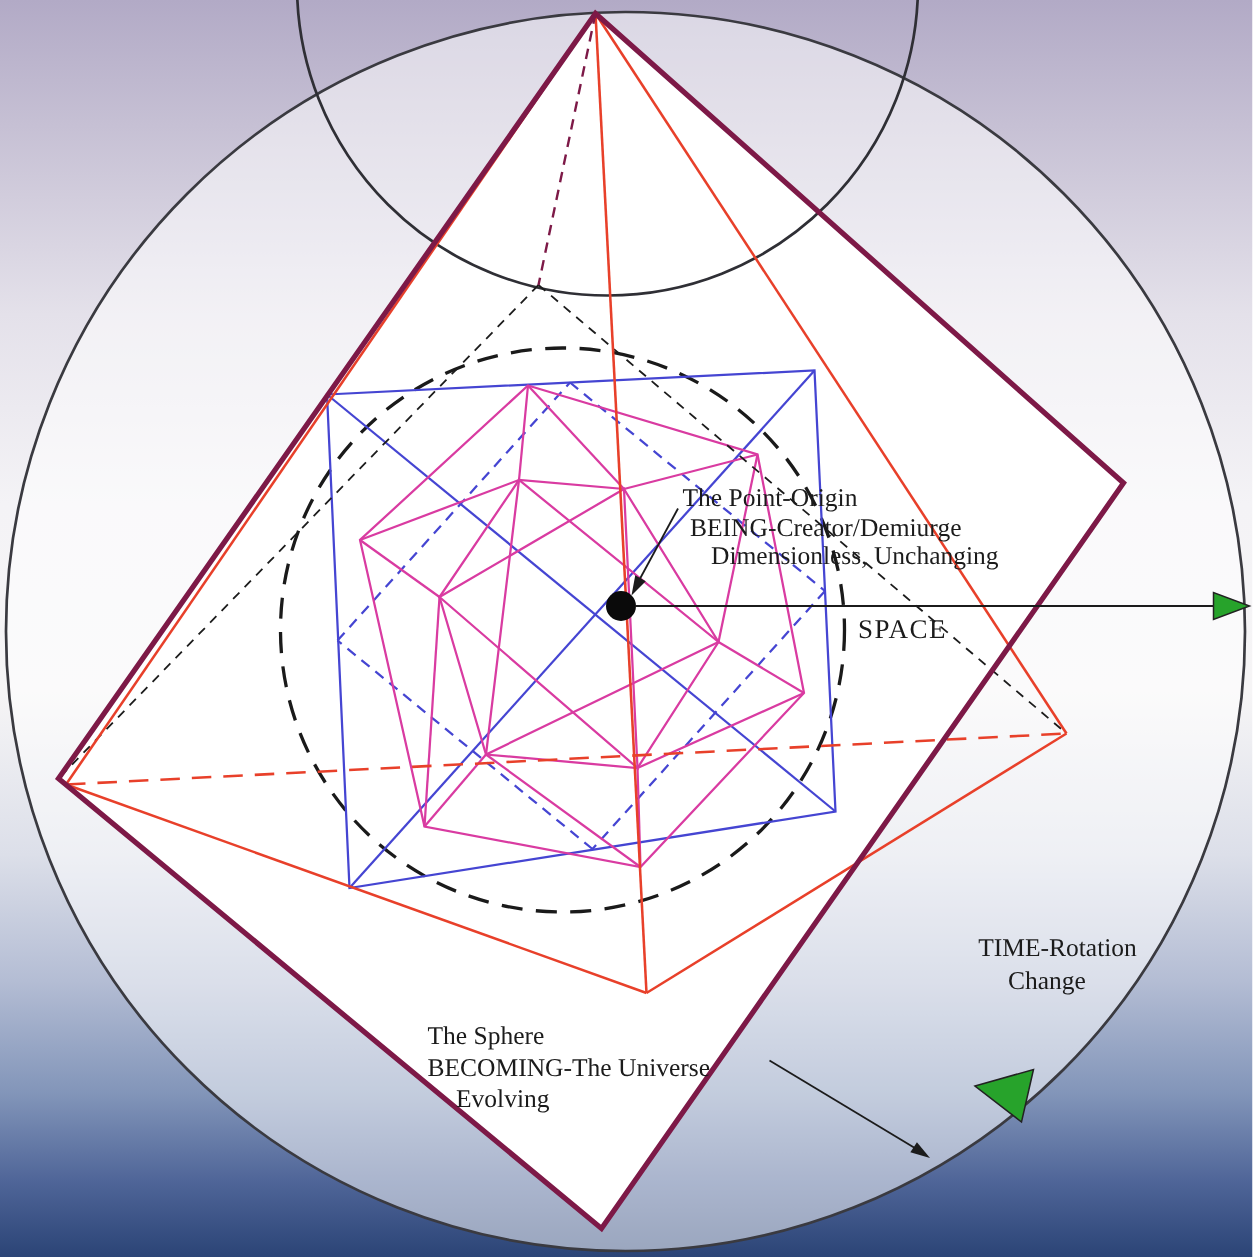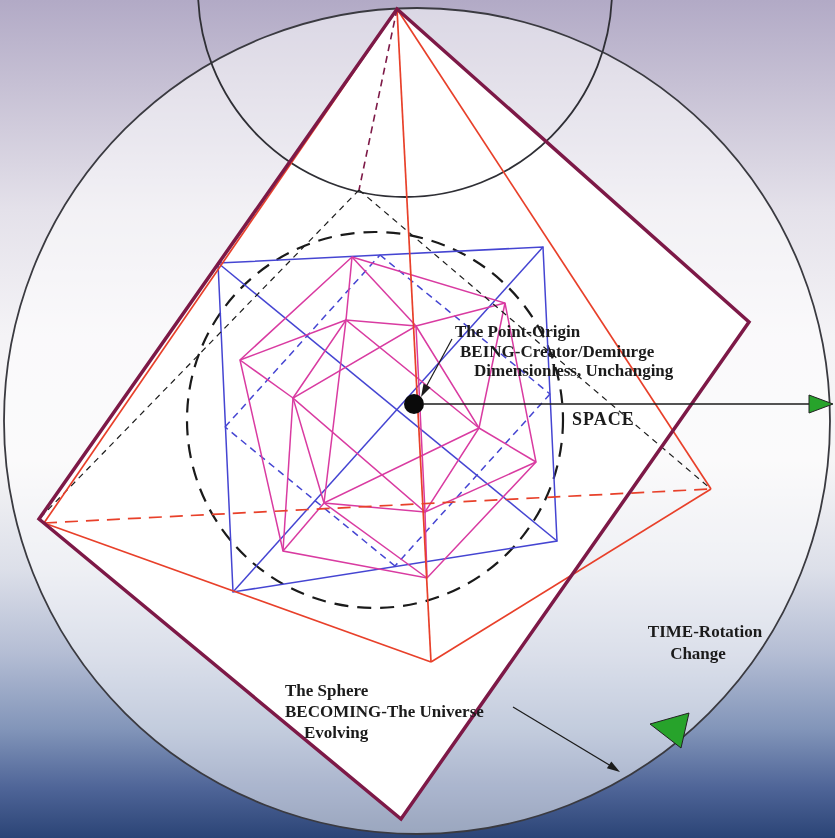--- a/index.html
+++ b/index.html
@@ -7,21 +7,20 @@
     padding: 0;
     width: 835px;
     height: 838px;
     overflow: hidden;
     font-family: "Liberation Serif", "DejaVu Serif", serif;
   }
   .stage {
     position: relative;
     width: 835px;
     height: 838px;
-    font-weight: bold;
   }
   svg { display: block; }
   text {
     fill: #1b1b1b;
     font-family: "Liberation Serif", "DejaVu Serif", serif;
   }
   .lbl  { font-size: 17px; }
   .lbl-space { font-size: 18px; letter-spacing: 1px; }
 </style>
 </head>

